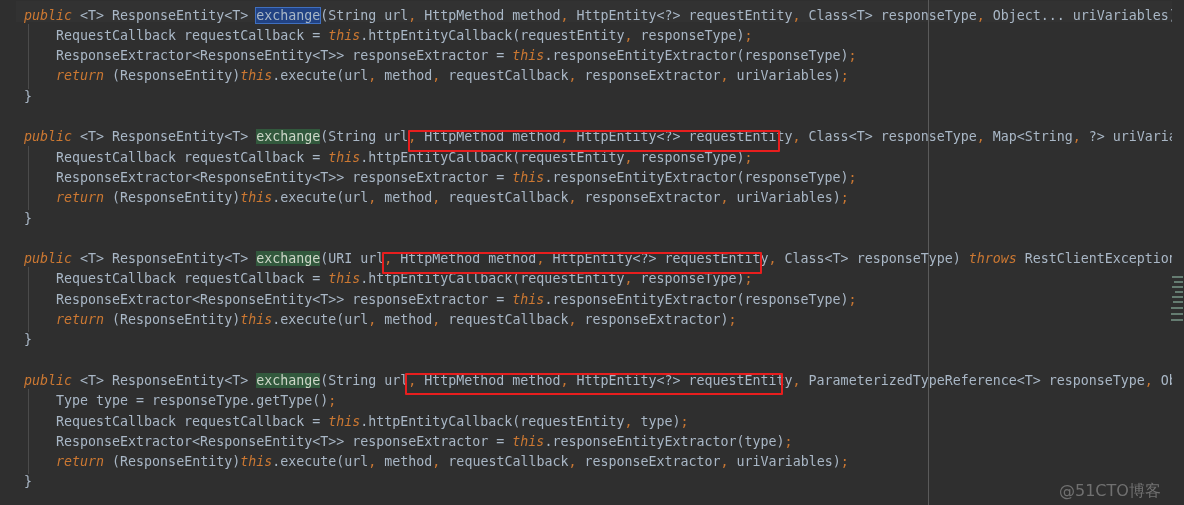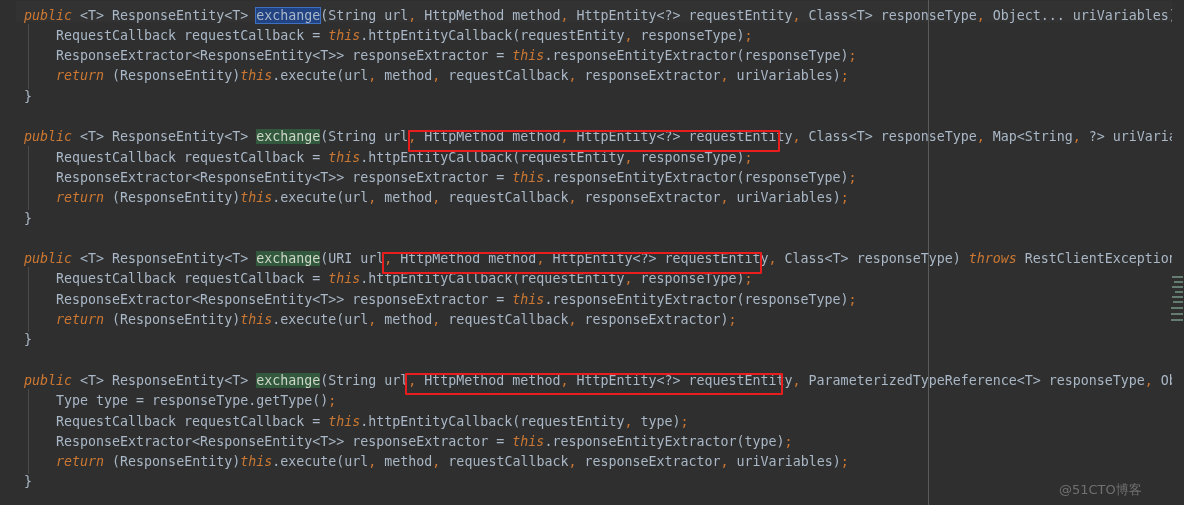--- a/index.html
+++ b/index.html
@@ -105,21 +105,21 @@
     font-family: "DejaVu Sans", "Liberation Sans", sans-serif;
     font-size: 21px;
     letter-spacing: 0.4px;
     opacity: .92;
     white-space: nowrap;
   }
   .wm-sub {
     position: absolute;
     color: #7c7c7c;
     font-family: "DejaVu Sans", "Liberation Sans", sans-serif;
-    font-size: 13px;
+    font-size: 16px;
     opacity: .85;
     white-space: nowrap;
   }
 </style>
 </head>
 <body>
 
 <div id="editor">
 
   <div class="cur-line-bg" style="top:1px;"></div>

